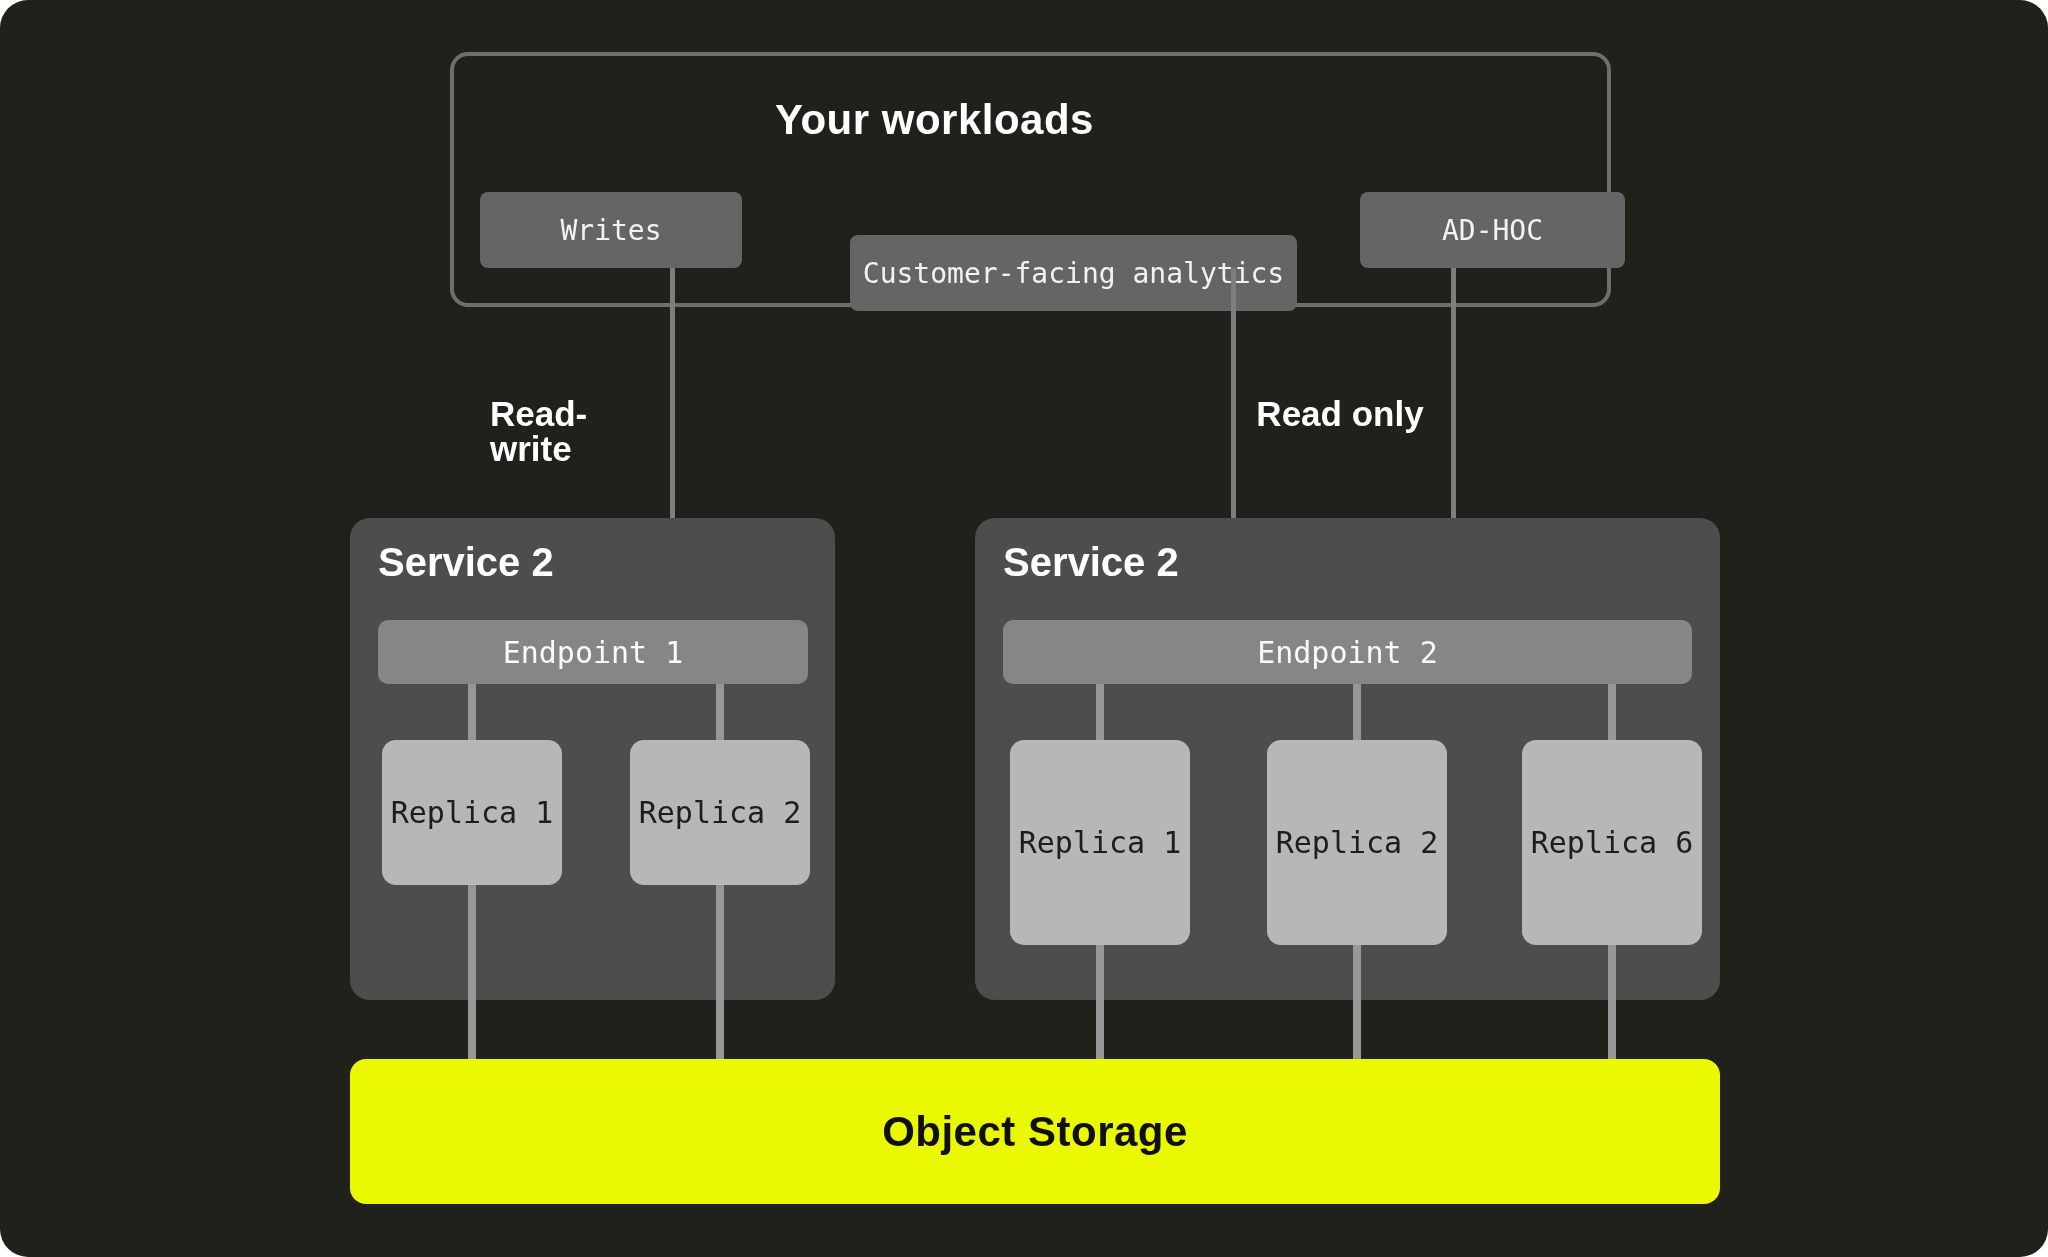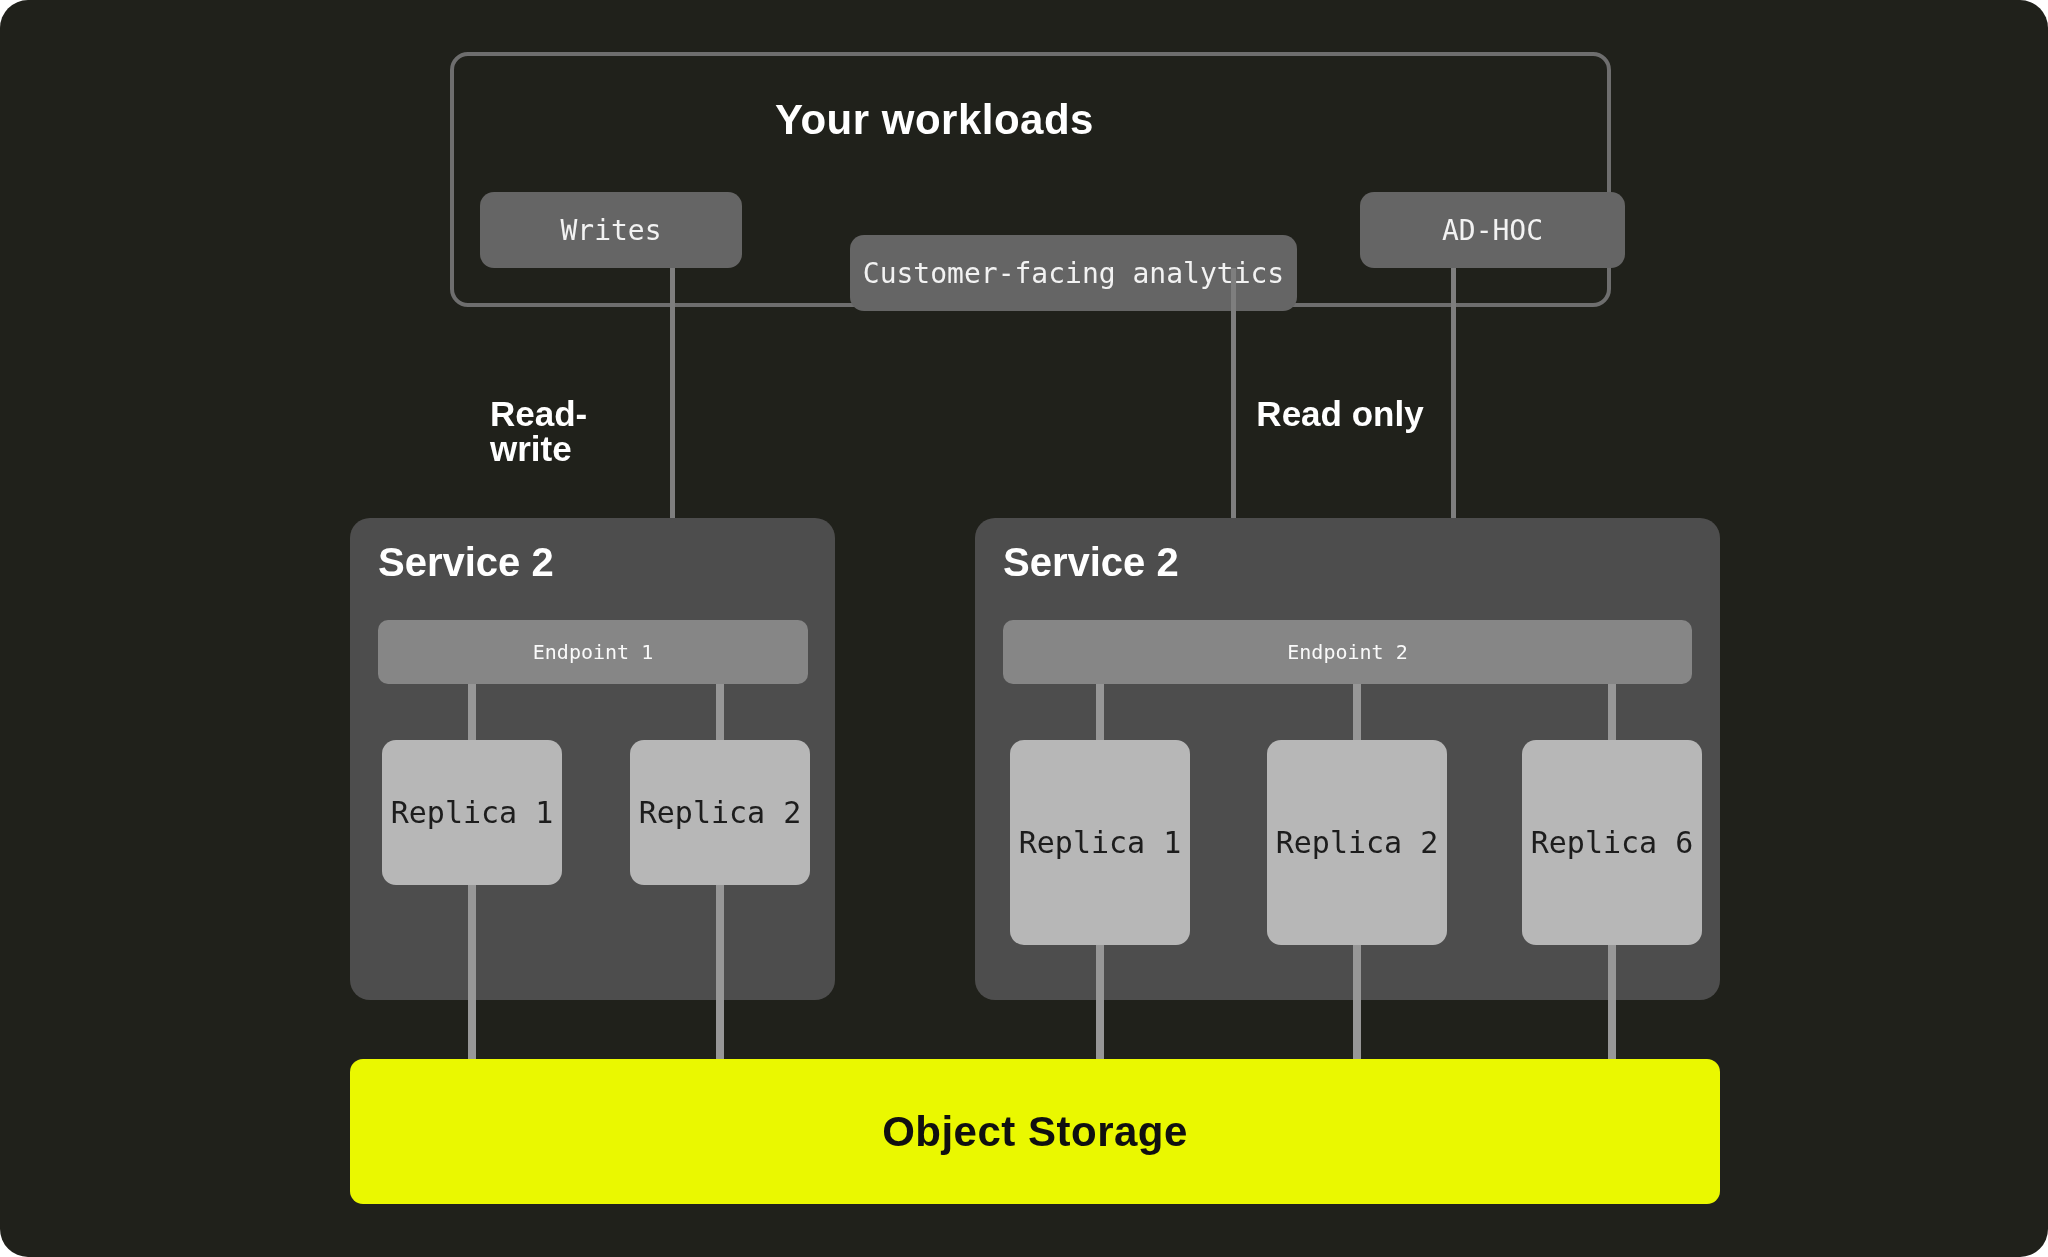--- a/index.html
+++ b/index.html
@@ -4,21 +4,21 @@
 <style>
   html,body{margin:0;padding:0;background:#ffffff;}
   .stage{position:relative;width:2048px;height:1257px;font-family:"Liberation Sans",sans-serif;}
   .canvas{position:absolute;inset:0;background:#20211b;border-radius:28px;overflow:hidden;}
 
   
   .workloads-box{position:absolute;left:450px;top:52px;width:1161px;height:255px;
     border:4px solid #6e6e6e;border-radius:18px;box-sizing:border-box;}
   .workloads-title{position:absolute;left:450px;top:96px;width:969px;text-align:center;
     color:#ffffff;font-size:42px;font-weight:700;letter-spacing:.5px;}
-  .wl-btn{position:absolute;top:192px;height:76px;background:#656565;border-radius:14px;
+  .wl-btn{position:absolute;top:192px;height:76px;background:#656565;border-radius:8px;
     display:flex;align-items:center;justify-content:center;
     font-family:"DejaVu Sans Mono","Liberation Mono",monospace;font-size:28px;color:#f2f2f2;}
   .wl-btn.writes{left:480px;width:262px;}
   .wl-btn.cfa{left:850px;width:447px;margin-top:43px;}
   .wl-btn.adhoc{left:1360px;width:265px;}
 
   
   .arrow-line{position:absolute;width:5px;background:#7e7e7e;top:268px;height:320px;}
   .arrow-head{position:absolute;width:0;height:0;top:588px;
     border-left:14px solid transparent;border-right:14px solid transparent;border-top:17px solid #7e7e7e;}
@@ -28,21 +28,21 @@
 
   
   .service{position:absolute;top:518px;height:482px;background:#4d4d4d;border-radius:20px;}
   .service-1{left:350px;width:485px;}
   .service-2{left:975px;width:745px;}
   .service-title{position:absolute;top:540px;color:#ffffff;font-size:40px;font-weight:700;}
   .service-title.s1{left:378px;}
   .service-title.s2{left:1003px;}
   .endpoint{position:absolute;top:620px;height:64px;background:#868686;border-radius:10px;
     display:flex;align-items:center;justify-content:center;
-    font-family:"DejaVu Sans Mono","Liberation Mono",monospace;font-size:20px;color:#fafafa;z-index:3;}
+    font-family:"DejaVu Sans Mono","Liberation Mono",monospace;font-size:30px;color:#fafafa;z-index:3;}
   .endpoint-1{left:378px;width:430px;}
   .endpoint-2{left:1003px;width:689px;}
 
   
   .conn{position:absolute;width:8px;top:684px;height:375px;background:#979797;z-index:1;}
 
   .replica{position:absolute;top:740px;width:180px;background:#b7b7b7;border-radius:14px;
     display:flex;align-items:center;justify-content:center;
     font-family:"DejaVu Sans Mono","Liberation Mono",monospace;font-size:30px;color:#1d1d1d;z-index:2;}
   .replica.short{height:145px;}
@@ -86,18 +86,18 @@
     <div class="service service-2"></div>
     <div class="service-title s2">Service 2</div>
     <div class="conn" style="left:1096px;"></div>
     <div class="conn" style="left:1353px;"></div>
     <div class="conn" style="left:1608px;"></div>
     <div class="endpoint endpoint-2">Endpoint 2</div>
     <div class="replica tall" style="left:1010px;">Replica 1</div>
     <div class="replica tall" style="left:1267px;">Replica 2</div>
     <div class="replica tall" style="left:1522px;">Replica 6</div>
 
-    <div class="storage" style="background: rgb(234, 248, 0); border-radius: 13px;">
+    <div class="storage" style="background: rgb(234, 248, 0);">
       <span class="storage-label">Object Storage</span>
     </div>
 
   </div>
 </div>
 
 </body></html>

